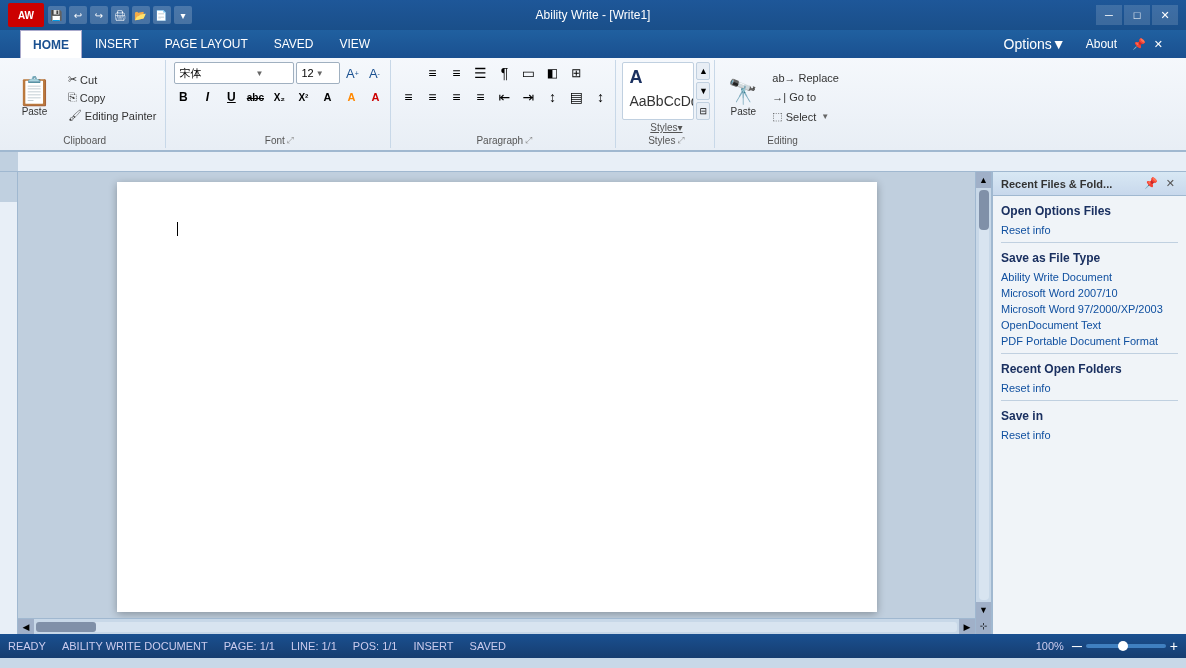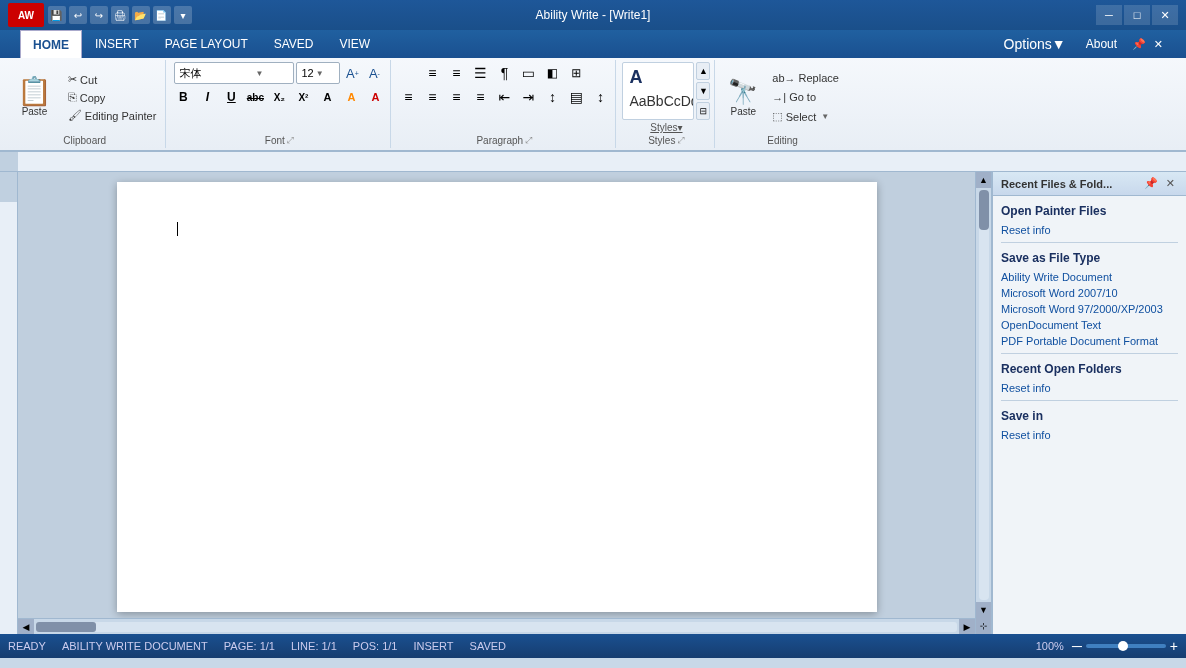--- a/index.html
+++ b/index.html
@@ -469,21 +469,21 @@
 
   <div id="right-panel">
     <div id="panel-header">
       <span id="panel-title">Recent Files &amp; Fold...</span>
       <div class="panel-header-btns">
         <span class="ph-btn">📌</span>
         <span class="ph-btn">✕</span>
       </div>
     </div>
     <div id="panel-content">
-      <div class="panel-section-title">Open Painter Files</div>
+      <div class="panel-section-title">Open Options Files</div>
       <a class="panel-link">Reset info</a>
       <div class="panel-divider"></div>
       <div class="panel-section-title">Save as File Type</div>
       <a class="panel-link">Ability Write Document</a>
       <a class="panel-link">Microsoft Word 2007/10</a>
       <a class="panel-link">Microsoft Word 97/2000/XP/2003</a>
       <a class="panel-link">OpenDocument Text</a>
       <a class="panel-link">PDF Portable Document Format</a>
       <div class="panel-divider"></div>
       <div class="panel-section-title">Recent Open Folders</div>

